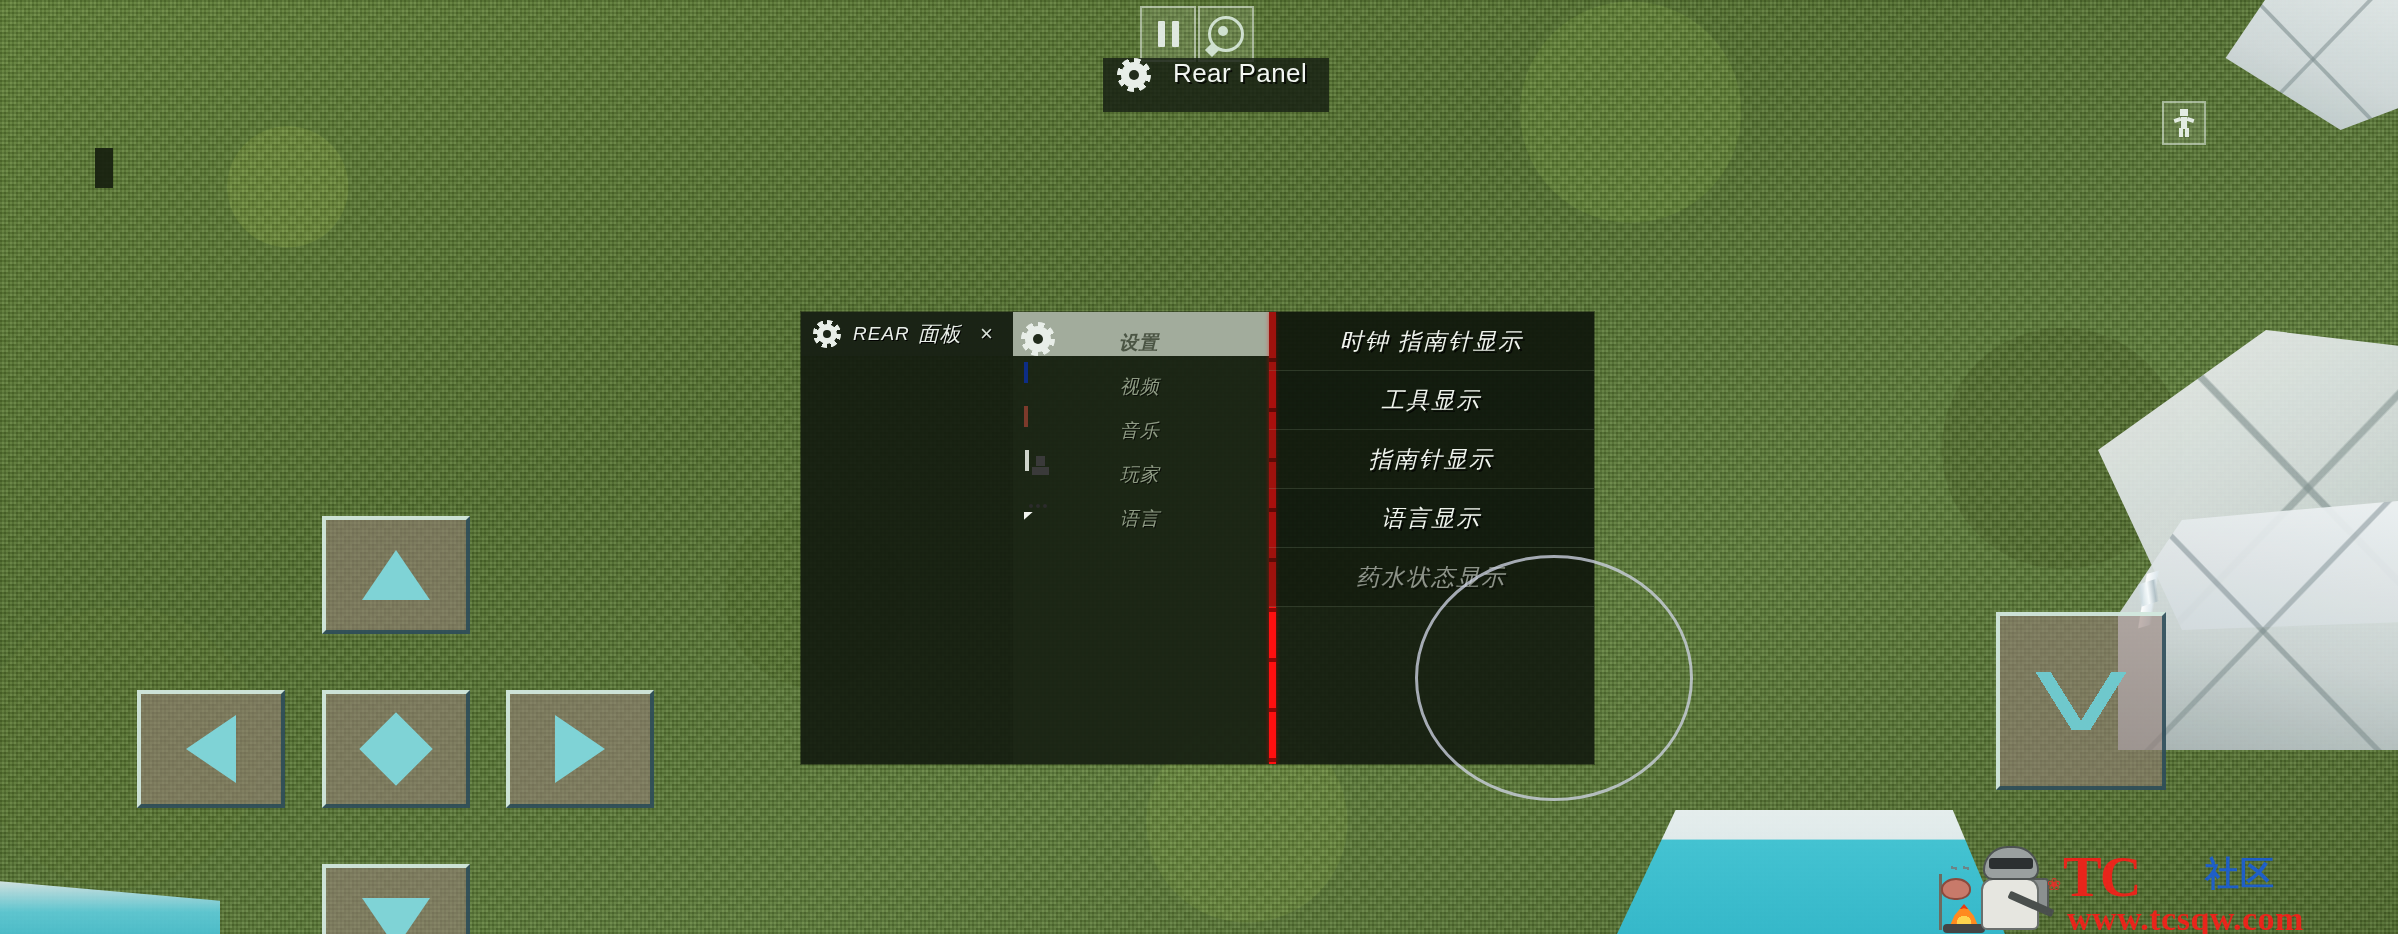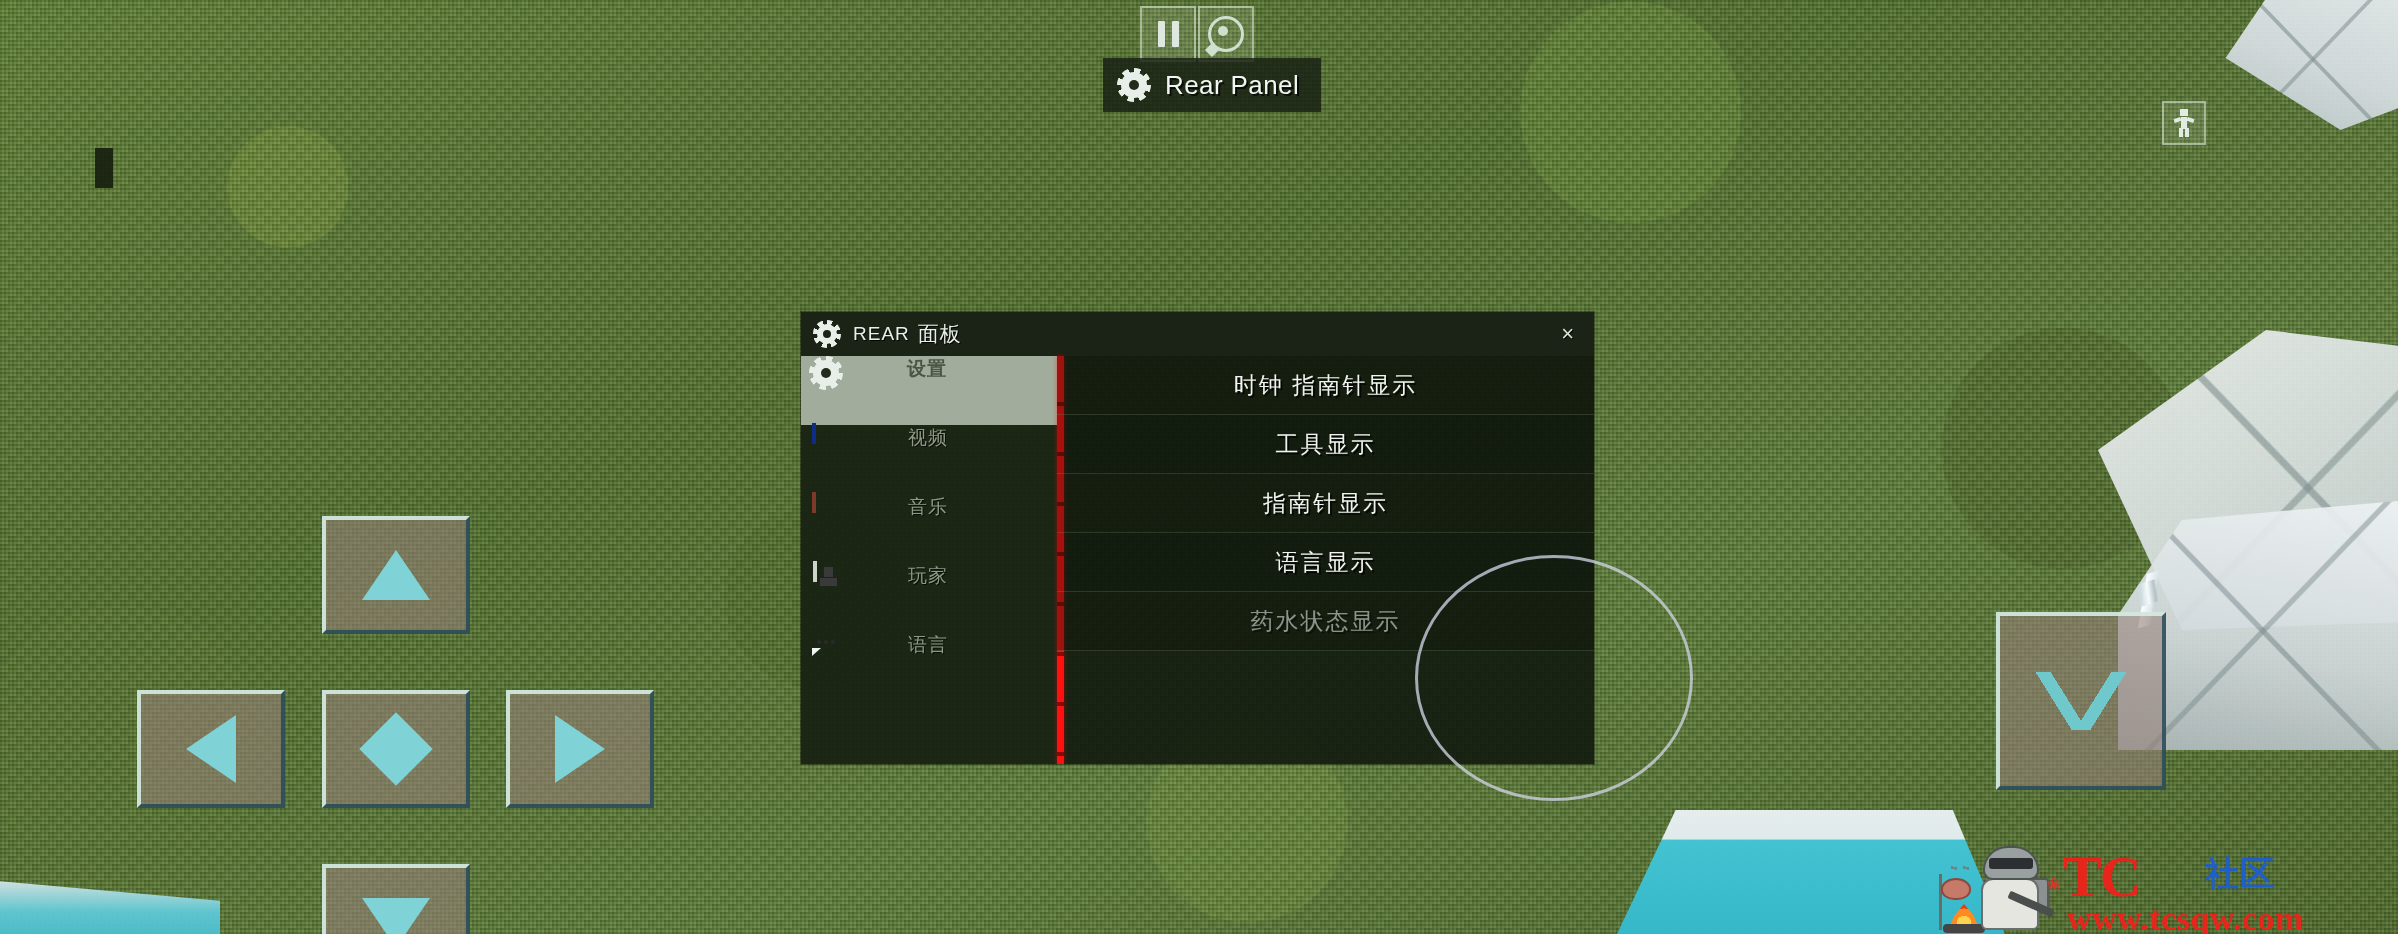--- a/index.html
+++ b/index.html
@@ -111,21 +111,21 @@
   .person-glyph .h{position:absolute;left:6px;top:0;width:8px;height:7px;background:#e2ebe2;}
   .person-glyph .b{position:absolute;left:7px;top:8px;width:6px;height:12px;background:#e2ebe2;}
   .person-glyph .al{position:absolute;left:0px;top:9px;width:7px;height:4px;background:#e2ebe2;transform:rotate(-18deg);}
   .person-glyph .ar{position:absolute;right:0px;top:9px;width:7px;height:4px;background:#e2ebe2;transform:rotate(18deg);}
   .person-glyph .ll{position:absolute;left:5px;top:19px;width:4px;height:9px;background:#e2ebe2;}
   .person-glyph .lr{position:absolute;left:11px;top:19px;width:4px;height:9px;background:#e2ebe2;}
 
   
   #rear-tooltip{
     position:absolute;left:1103px;top:58px;height:54px;
-    display:flex;align-items:center;gap:14px;
+    display:flex;align-items:flex-start;gap:22px;
     padding:0 22px 0 14px;
     background:rgba(22,30,18,.82);
     box-sizing:border-box;
   }
   .gear{
     width:34px;height:34px;position:relative;flex:none;
   }
   .gear .ring{
     position:absolute;inset:0;border-radius:50%;
     background:
@@ -143,21 +143,21 @@
   #rear-tooltip .label{
     color:#f2f6f2;font-size:26px;letter-spacing:.4px;
     text-shadow:2px 2px 0 rgba(0,0,0,.7);white-space:nowrap;
   }
 
   
   #rear-panel{
     position:absolute;left:801px;top:312px;width:793px;height:452px;
     background:rgba(18,26,14,.90);
     box-shadow:0 0 0 1px rgba(0,0,0,.35);
-    display:flex;flex-direction:column;overflow:hidden;
+    display:flex;flex-direction:row;overflow:hidden;font-style:italic;
   }
   #panel-header{
     height:44px;flex:none;display:flex;align-items:center;
     background:rgba(26,36,22,.95);
     padding:0 14px 0 12px;gap:12px;position:relative;
   }
   #panel-header .gear{width:28px;height:28px;}
   #panel-header .gear .hole{left:10px;top:10px;width:8px;height:8px;background:#1a2416;}
   #panel-title-rear{color:#e9efe9;font-size:19px;letter-spacing:1px;text-shadow:1px 1px 0 #000;}
   #panel-title-cn{color:#e9efe9;font-size:21px;letter-spacing:1px;text-shadow:1px 1px 0 #000;margin-left:-4px;}
@@ -167,21 +167,21 @@
   }
 
   #panel-body{flex:1;display:flex;min-height:0;position:relative;}
 
   
   #panel-sidebar{
     width:256px;flex:none;background:rgba(31,41,24,.55);
     display:flex;flex-direction:column;padding-top:0;
   }
   .side-item{
-    height:69px;display:flex;align-items:flex-start;gap:0;
+    height:44px;display:flex;align-items:flex-end;gap:0;
     padding-left:8px;position:relative;cursor:pointer;
   }
   .side-item.active{background:rgba(196,206,190,.80);}
   .side-ico{width:36px;height:36px;flex:none;position:relative;}
   .side-label{
     flex:1;text-align:center;font-size:19px;
     color:#8e9a84;text-shadow:1px 1px 0 rgba(0,0,0,.65);
     padding-right:46px;letter-spacing:1px;
   }
   .side-item.active .side-label{color:#4b5544;text-shadow:none;font-weight:bold;}

